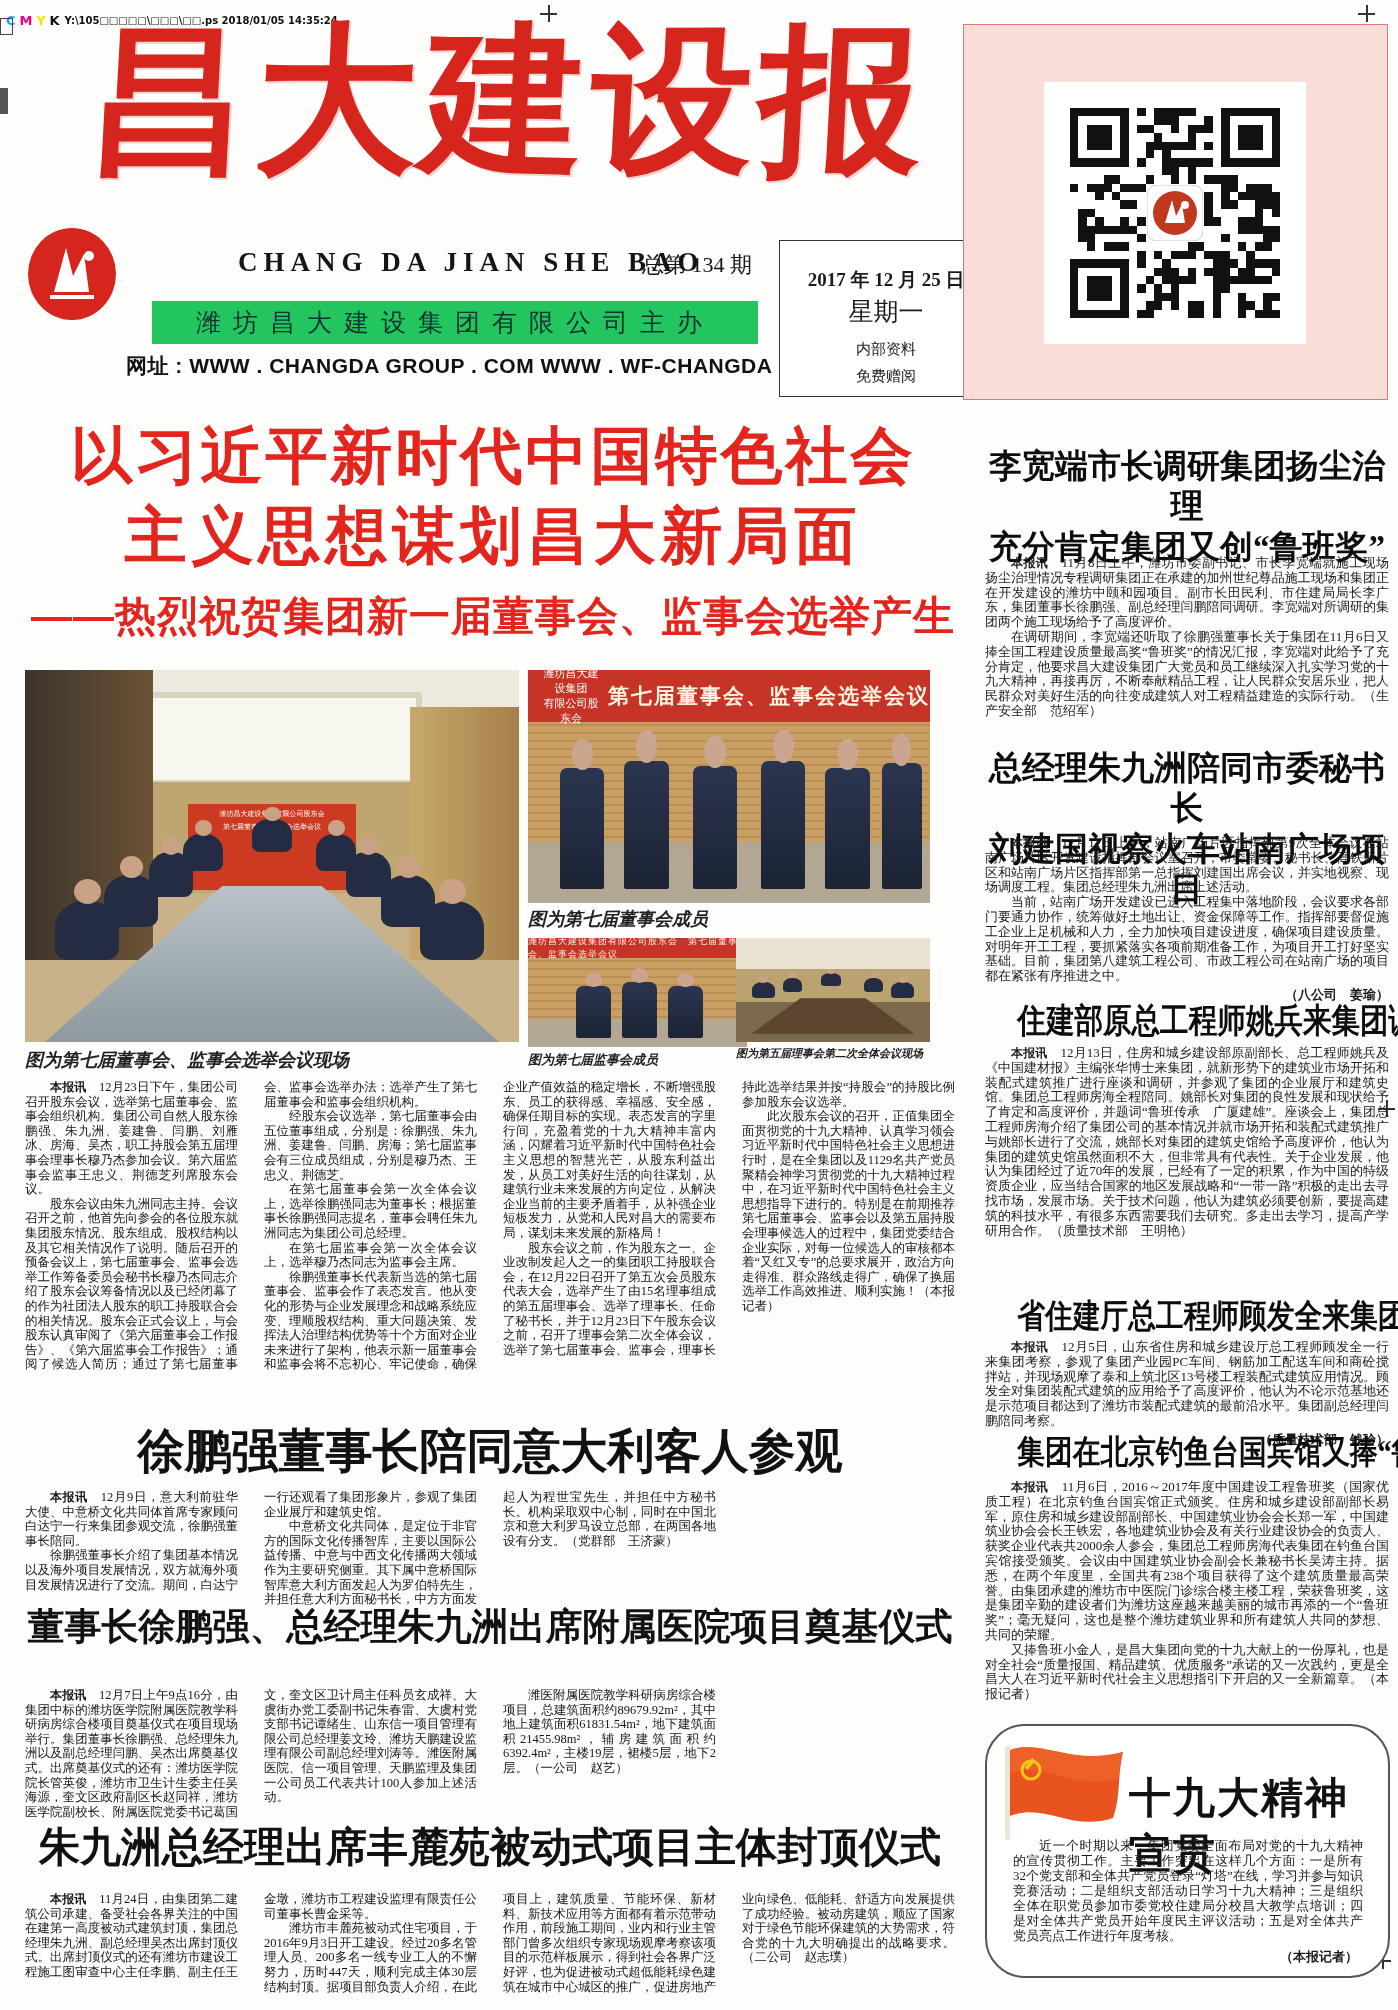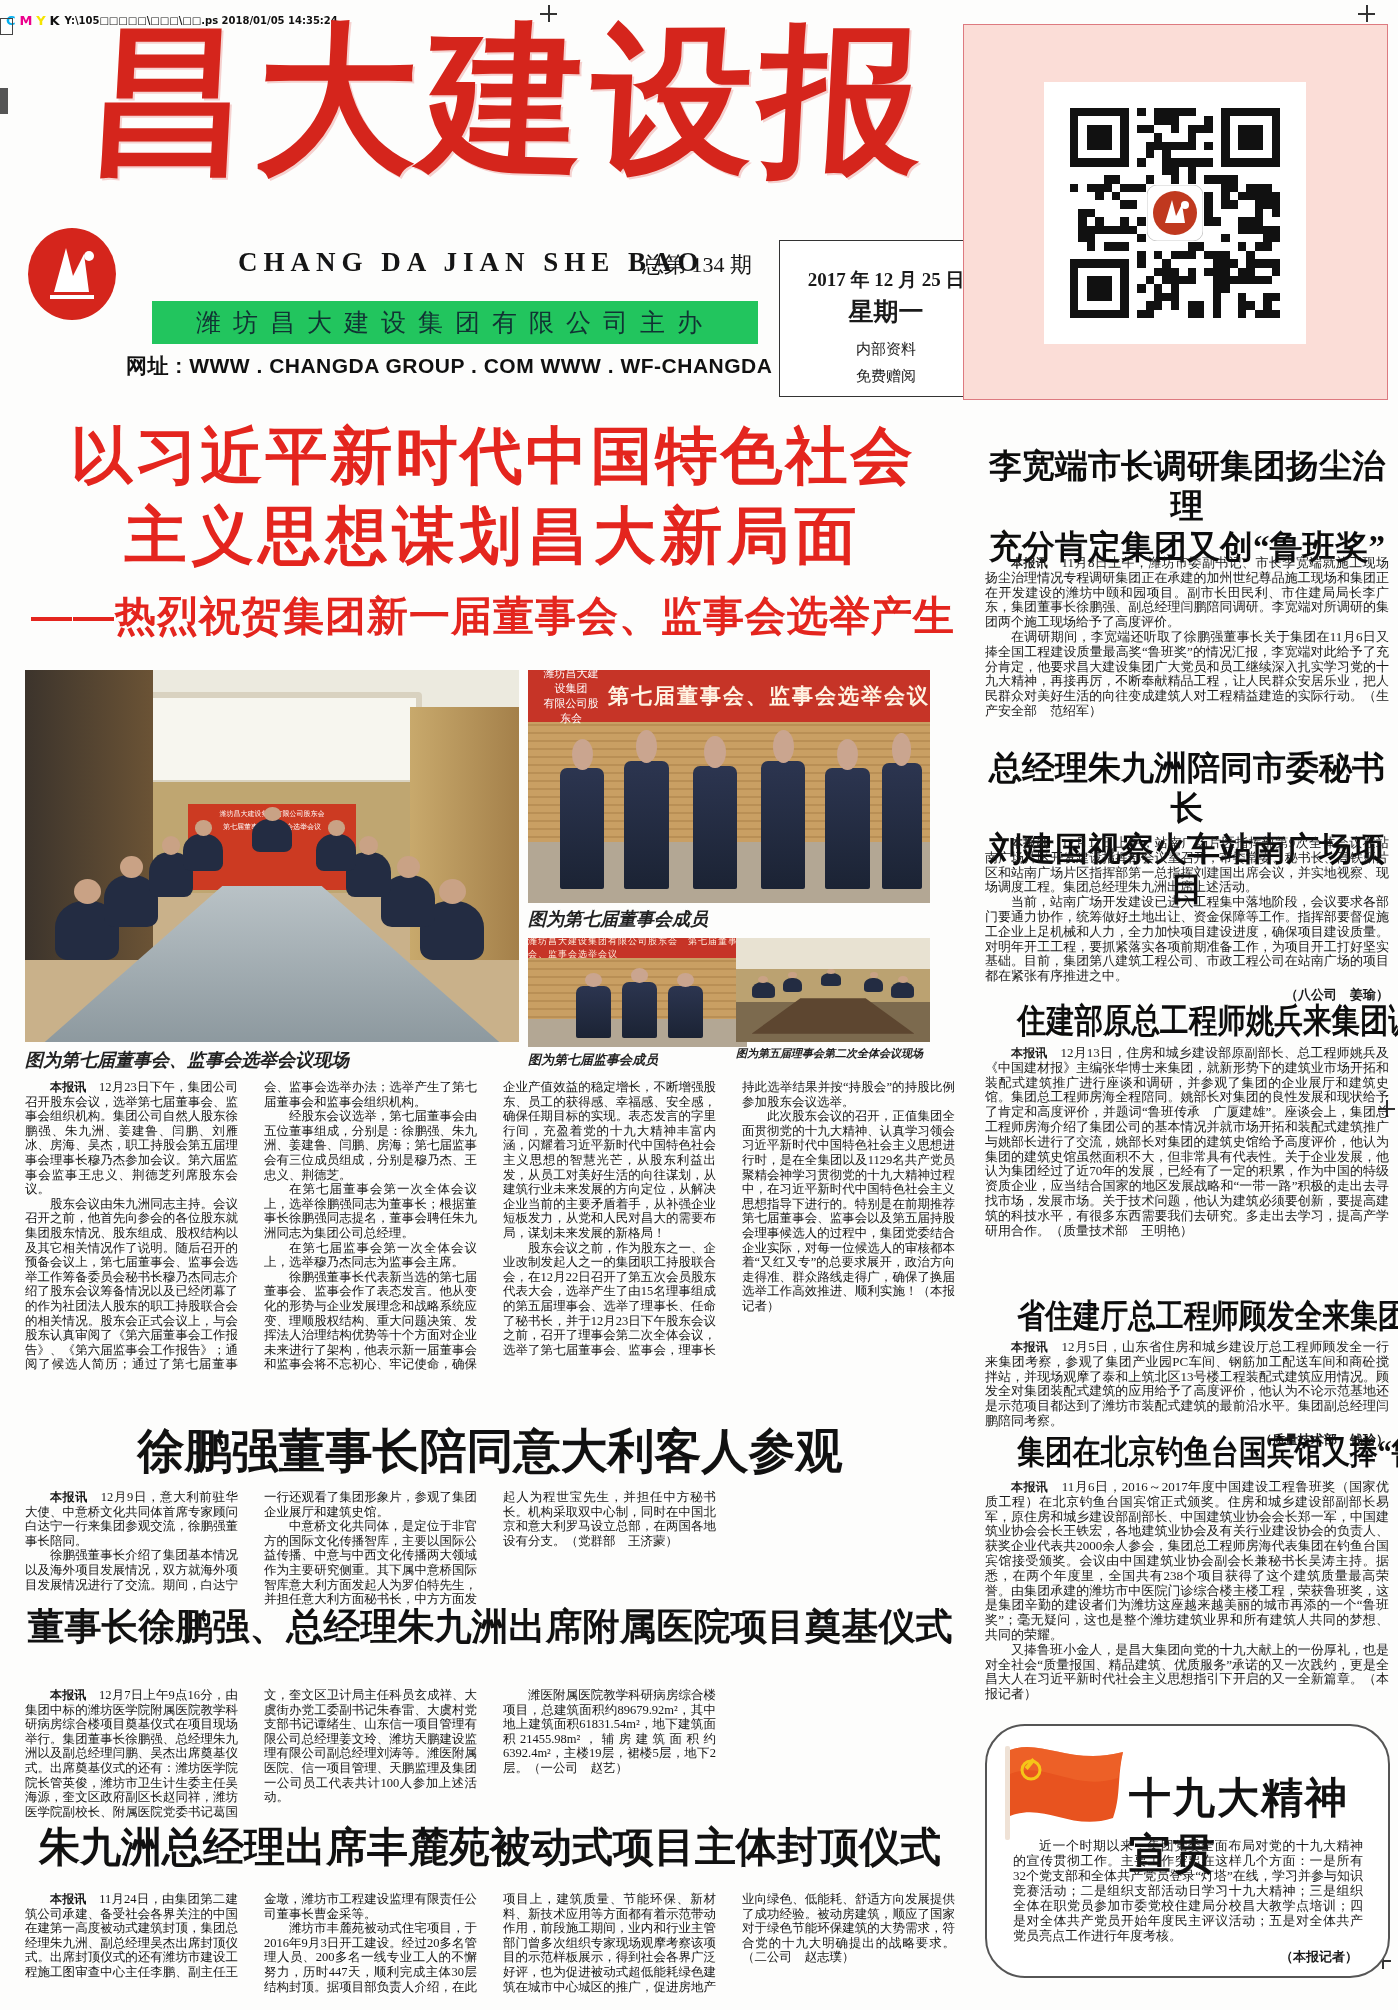--- a/index.html
+++ b/index.html
@@ -26,21 +26,21 @@
   .pinyin{left:238px;top:247px;font-size:27px;font-weight:bold;letter-spacing:6px;color:#151515;}
   .issue{left:642px;top:250px;font-size:22px;color:#151515;}
   .logo-wrap{left:26px;top:226px;width:92px;height:96px;}
   .sponsor-bar{left:152px;top:301px;width:606px;height:43px;background:#22c55e;
       text-align:center;line-height:43px;font-size:25px;letter-spacing:12px;color:#133;}
   .website{left:126px;top:352px;font-size:21px;font-weight:bold;color:#111;
       font-family:"Liberation Sans","DejaVu Sans",sans-serif;letter-spacing:.5px;}
   .date-box{left:779px;top:240px;width:212px;height:155px;border:1.5px solid #333;
       text-align:center;background:#fff;}
   .date-line{margin-top:26px;font-size:19px;font-weight:bold;}
-  .weekday{font-size:25px;font-weight:bold;margin-top:2px;}
+  .weekday{font-size:25px;font-weight:normal;margin-top:2px;}
   .dnote{font-size:15px;margin-top:12px;}
   .dnote+.dnote{margin-top:8px;}
   
   .qr-panel{left:963px;top:24px;width:423px;height:374px;background:#fbddd7;border:1.5px solid #dd7a80;}
   .qr-white{position:absolute;left:80px;top:57px;width:262px;height:262px;background:#fff;}
   .qr-svg{position:absolute;left:26px;top:26px;}
   
   .headline{left:28px;width:930px;text-align:center;color:#e4251e;font-weight:900;
       font-family:"Liberation Sans","DejaVu Sans",sans-serif;}
   .hl1{top:414px;font-size:62px;letter-spacing:3px;}

